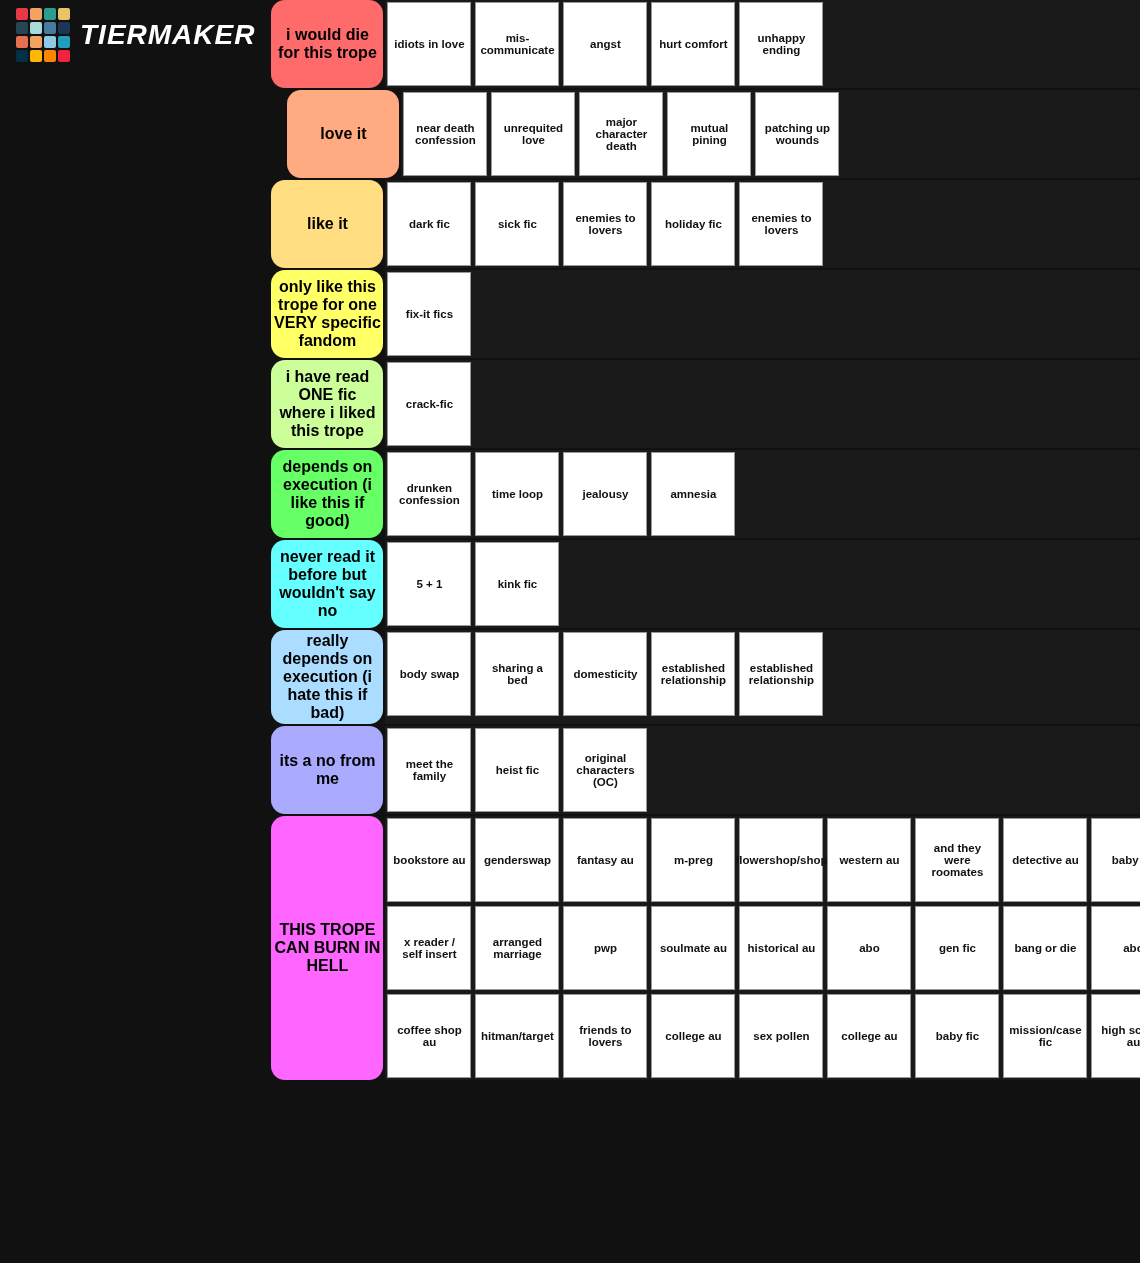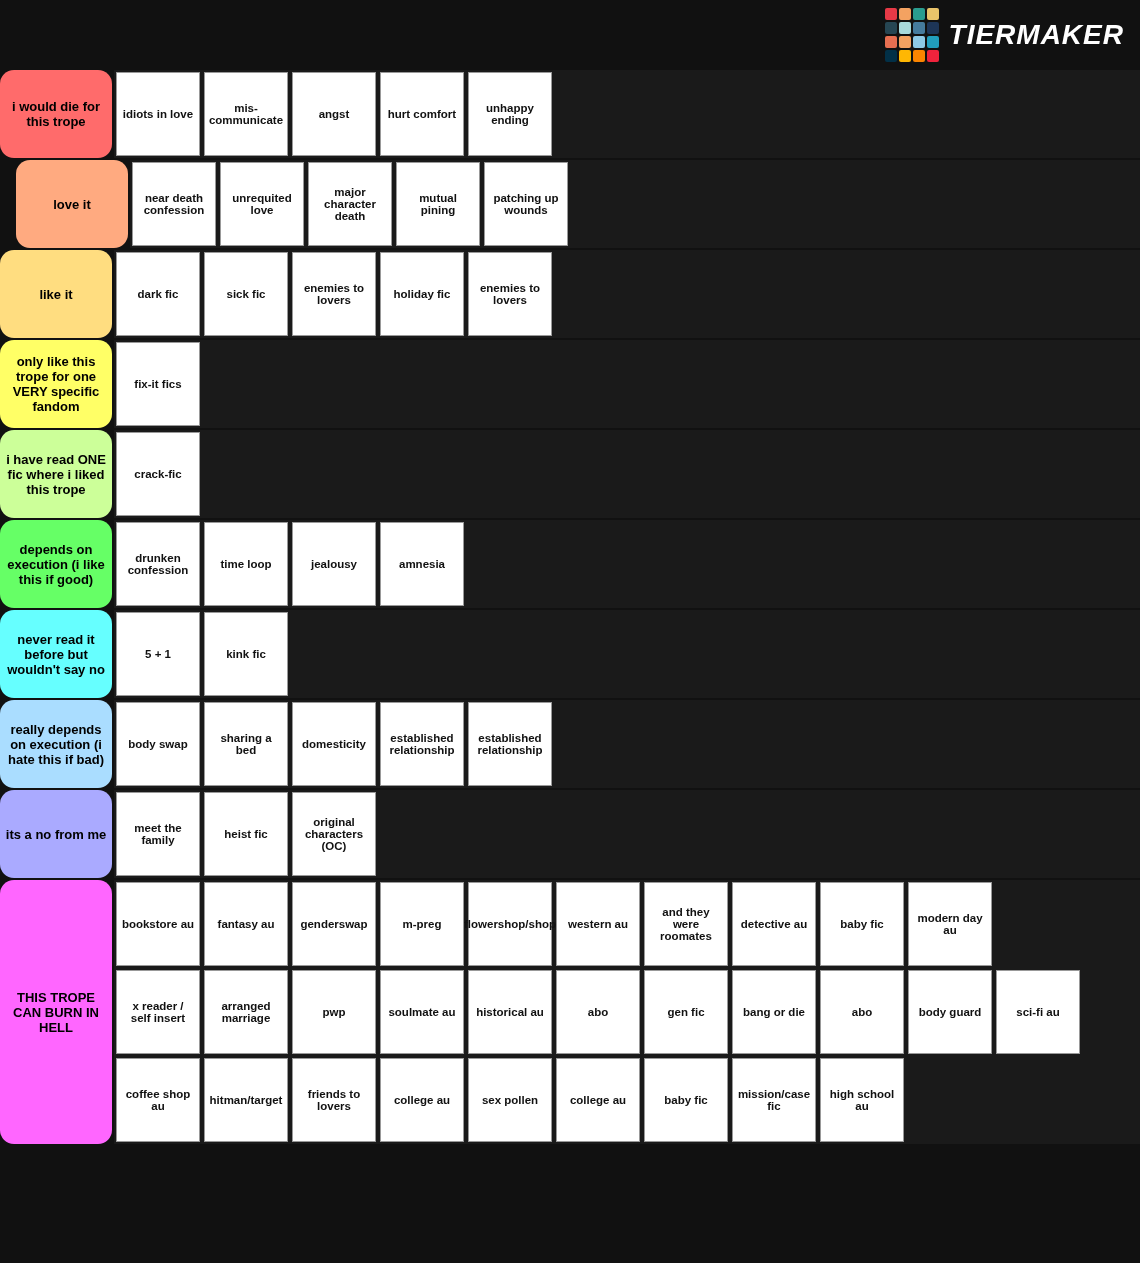--- a/index.html
+++ b/index.html
@@ -4,21 +4,21 @@
   <style>
     * { box-sizing: border-box; margin: 0; padding: 0; }
     body {
       background: #111;
       font-family: Arial, sans-serif;
       width: 1140px;
       min-height: 1263px;
     }
     .container {
       display: flex;
-      flex-direction: column;
+      flex-direction: row;
       width: 1140px;
     }
     .header-row {
       display: flex;
       justify-content: flex-end;
       align-items: center;
       background: #111;
       padding: 8px 16px;
       height: 70px;
     }
@@ -52,21 +52,21 @@
       min-height: 90px;
     }
     .tier-label {
       width: 112px;
       min-width: 112px;
       display: flex;
       align-items: center;
       justify-content: center;
       text-align: center;
       font-weight: bold;
-      font-size: 13px;
+      font-size: 16px;
       padding: 2px;
       color: #000;
       border-radius: 14px;
     }
     .tier-items {
       display: flex;
       flex-wrap: wrap;
       flex: 1;
       background: #1a1a1a;
       border-left: 2px solid #111;
@@ -190,22 +190,22 @@
           <div class="tier-item">meet the family</div>
           <div class="tier-item">heist fic</div>
           <div class="tier-item">original characters (OC)</div>
         </div>
       </div>
       <div class="tier-row">
         <div class="tier-label" style="background: rgb(255, 102, 255);">THIS TROPE CAN BURN IN HELL</div>
         <div class="tier-items">
           <div style="display: flex; width: 100%;">
             <div class="tier-item">bookstore au</div>
+            <div class="tier-item">genderswap</div>
             <div class="tier-item">fantasy au</div>
-            <div class="tier-item">genderswap</div>
             <div class="tier-item">m-preg</div>
             <div class="tier-item">flowershop/shop</div>
             <div class="tier-item">western au</div>
             <div class="tier-item">and they were roomates</div>
             <div class="tier-item">detective au</div>
             <div class="tier-item">baby fic</div>
             <div class="tier-item">modern day au</div>
           </div>
           <div style="display: flex; width: 100%;">
             <div class="tier-item">x reader / self insert</div>

